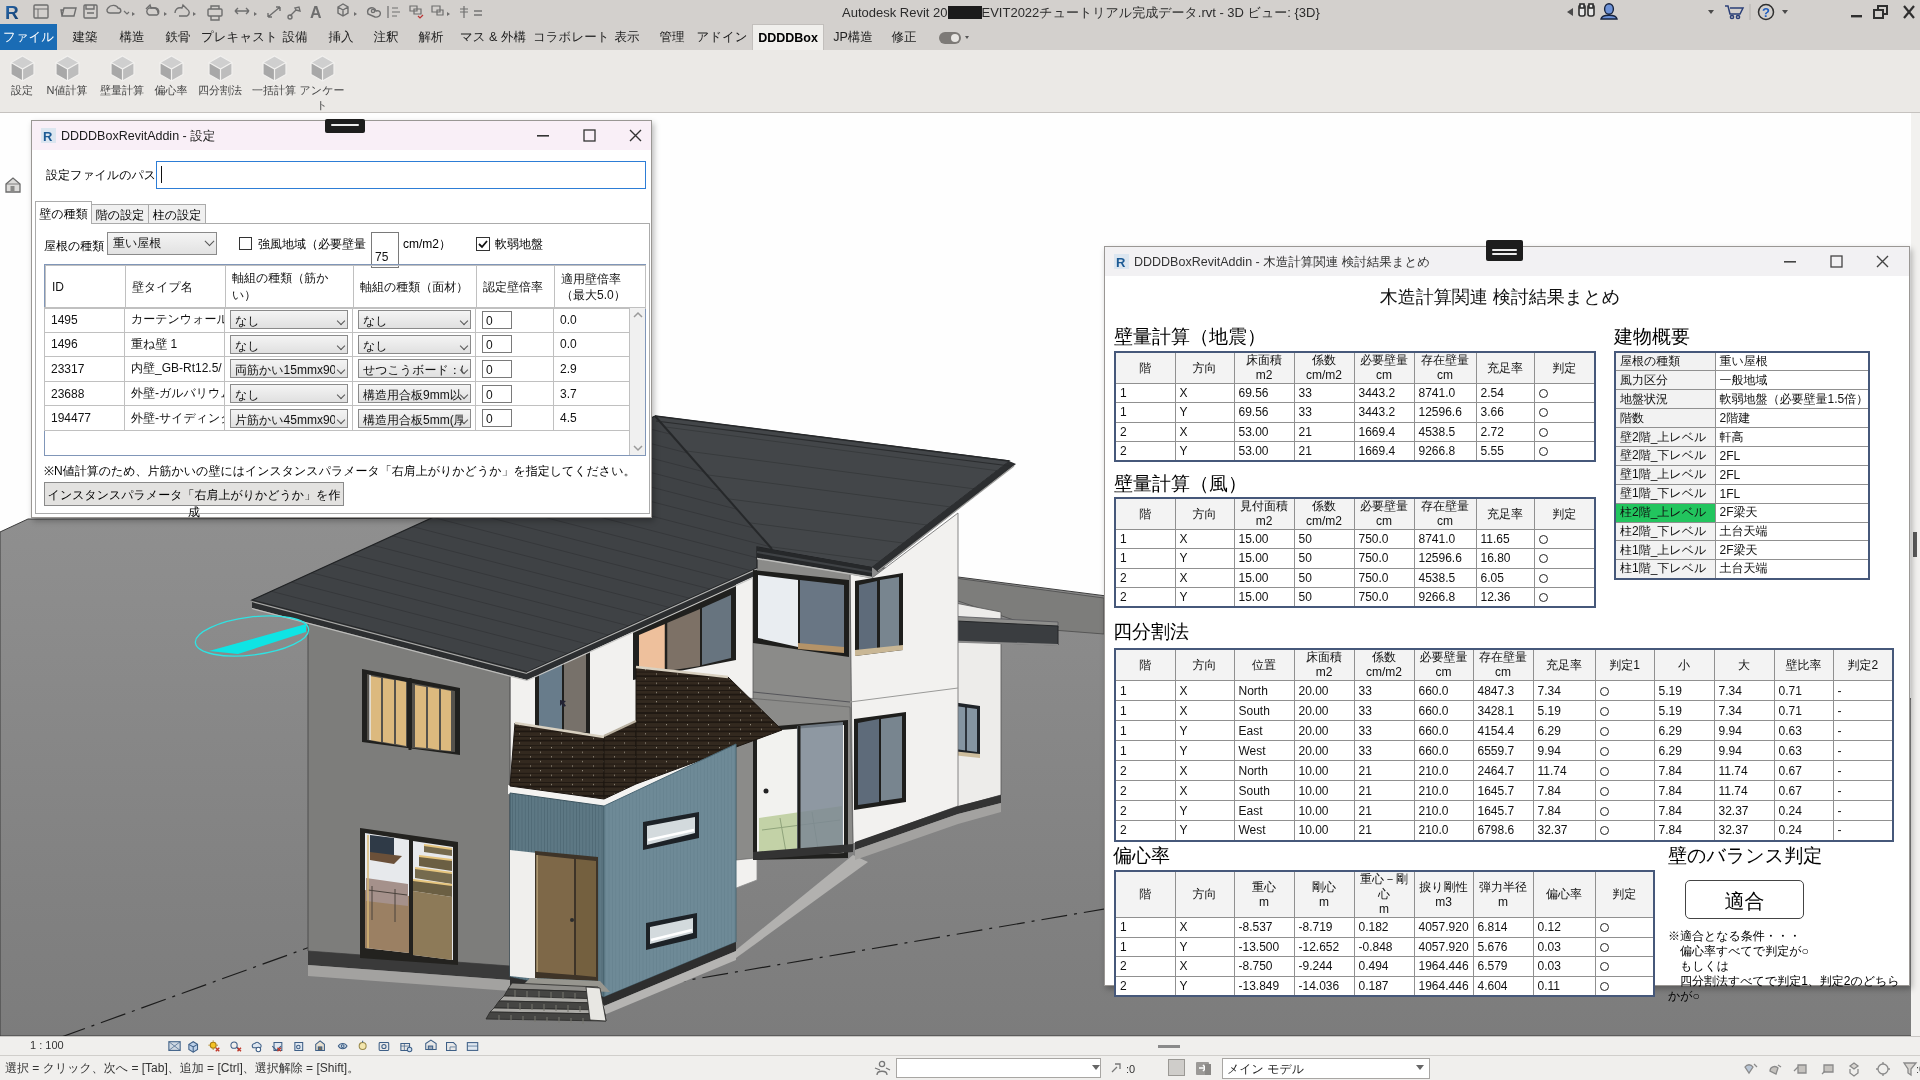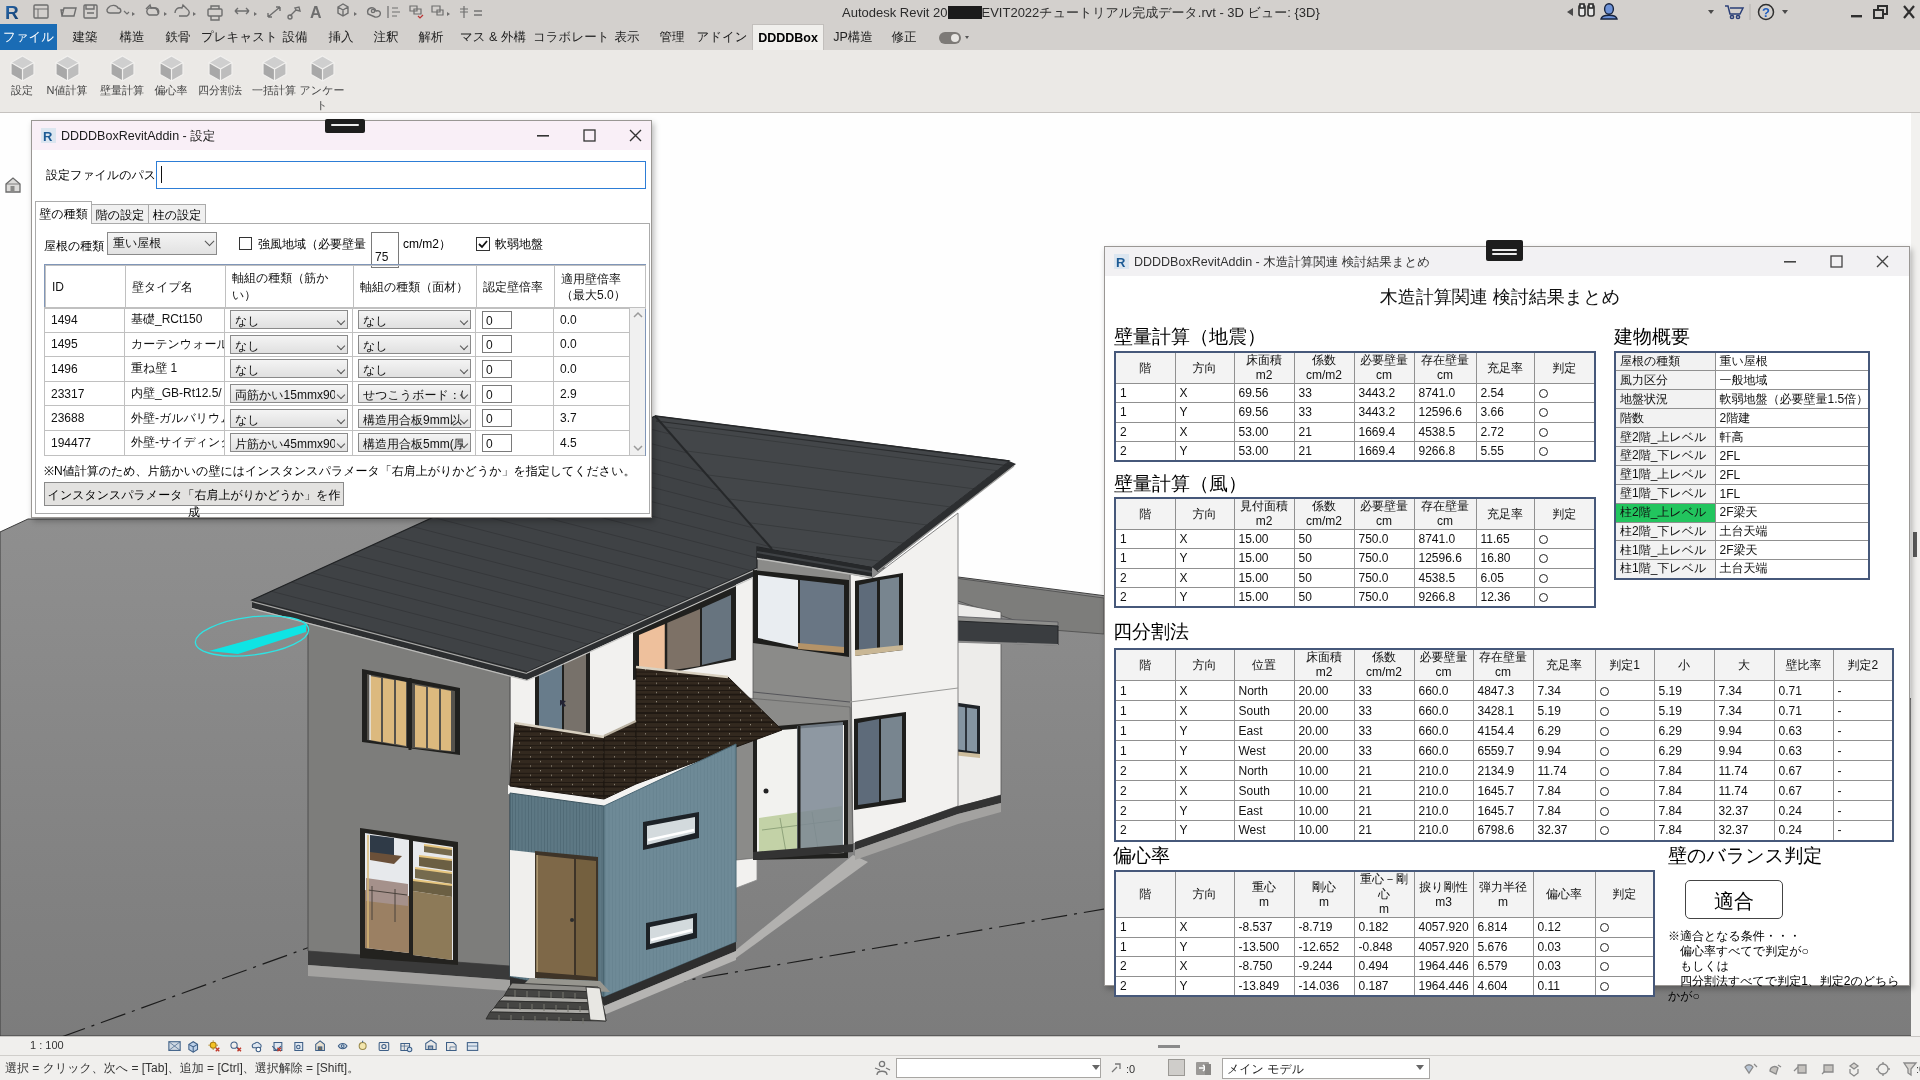--- a/index.html
+++ b/index.html
@@ -645,38 +645,20 @@
       <table class="wf" style="table-layout:fixed;width:600px;border-collapse:collapse">
         <colgroup>
             <col style="width:80px">
             <col style="width:100px">
             <col style="width:128px">
             <col style="width:123px">
             <col style="width:78px">
             <col style="width:91px">
           </colgroup>
         <tbody>
-            <tr style="height:24.6px">
-              <td class="c1">1494</td>
-              <td class="c1">基礎_RCt150</td>
-              <td class="c1">
-                <div class="cb">
-                  <span class="tx">なし</span>
-                  <span class="ar"></span>
-                </div>
-              </td>
-              <td class="c1">
-                <div class="cb">
-                  <span class="tx">なし</span>
-                  <span class="ar"></span>
-                </div>
-              </td>
-              <td class="c1"><span class="ti">0</span></td>
-              <td class="c1">0.0</td>
-            </tr>
         <tr style="height:24.6px">
               <td class="c1">1495</td>
               <td class="c1">カーテンウォール 1</td>
               <td class="c1">
                 <div class="cb">
                   <span class="tx">なし</span>
                   <span class="ar"></span>
                 </div>
               </td>
               <td class="c1">
@@ -1086,21 +1068,21 @@
             <td class="d2">0.63</td>
             <td class="d2">-</td>
           </tr>
       <tr style="height:20px">
             <td class="d2">2</td>
             <td class="d2">X</td>
             <td class="d2">North</td>
             <td class="d2">10.00</td>
             <td class="d2">21</td>
             <td class="d2">210.0</td>
-            <td class="d2">2134.9</td>
+            <td class="d2">2464.7</td>
             <td class="d2">11.74</td>
             <td class="d2"><span class="mw"></span></td>
             <td class="d2">7.84</td>
             <td class="d2">11.74</td>
             <td class="d2">0.67</td>
             <td class="d2">-</td>
           </tr>
       <tr style="height:20px">
             <td class="d2">2</td>
             <td class="d2">X</td>
@@ -1217,21 +1199,21 @@
             <td class="d2">1964.446</td>
             <td class="d2">4.604</td>
             <td class="d2">0.11</td>
             <td class="d2"><span class="mw"></span></td>
           </tr>
     </tbody>
       </table>
 
     <div class="abs" style="left:563px;top:596px;font-size:19px">壁のバランス判定</div>
 
-    <div class="abs" style="left:580px;top:633px;width:98px;height:39px;border:1px solid #444;border-radius:5px;font-size:20px;text-align:center;padding-top:7px">適合</div>
+    <div class="abs" style="left:580px;top:633px;width:119px;height:39px;border:1px solid #444;border-radius:5px;font-size:20px;text-align:center;padding-top:7px">適合</div>
 
     <div class="abs" style="left:563px;top:682px;font-size:12px;line-height:15px">※適合となる条件・・・<br>　偏心率すべてで判定が○<br>　もしくは<br>　四分割法すべてで判定1、判定2のどちらかが○</div>
 
   </div>
 
   <div class="snap" style="left:325px;top:119px;width:40px;height:14px">
       <i style="top:5px"></i>
     </div>
 
   <div class="snap" style="left:1486px;top:240px;width:37px;height:21px">

